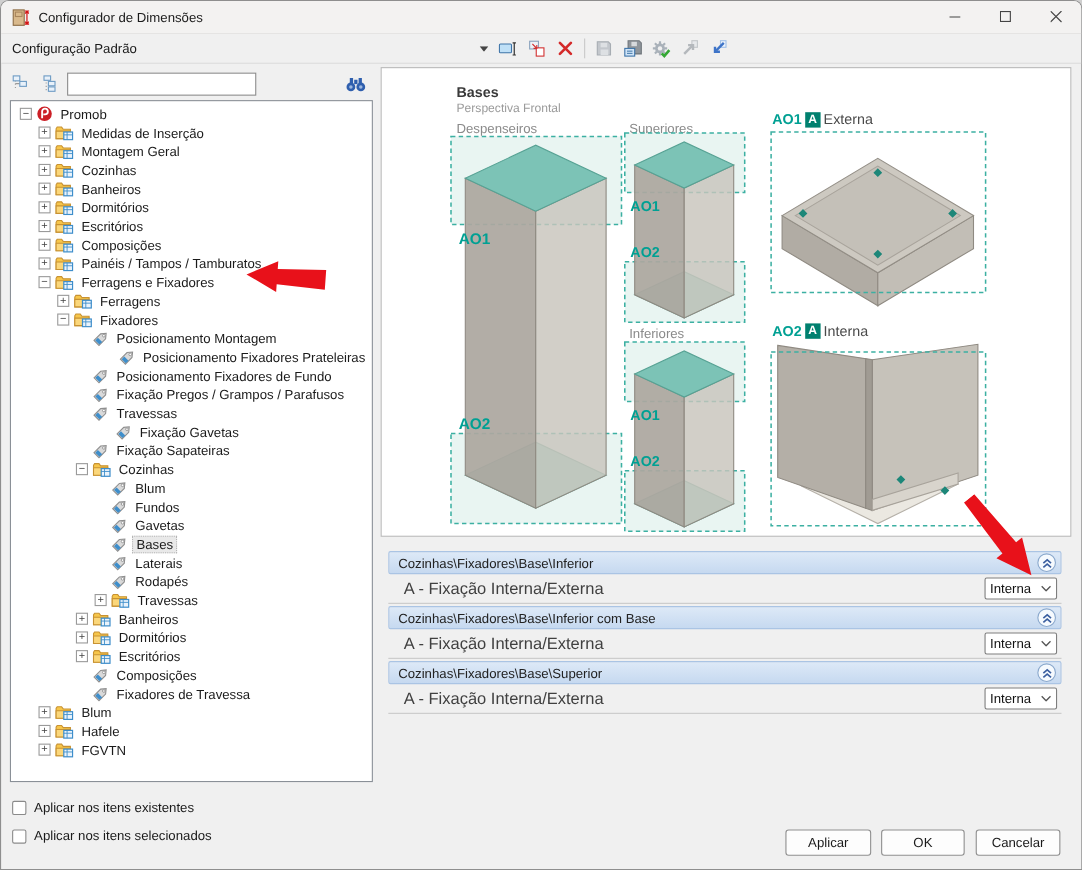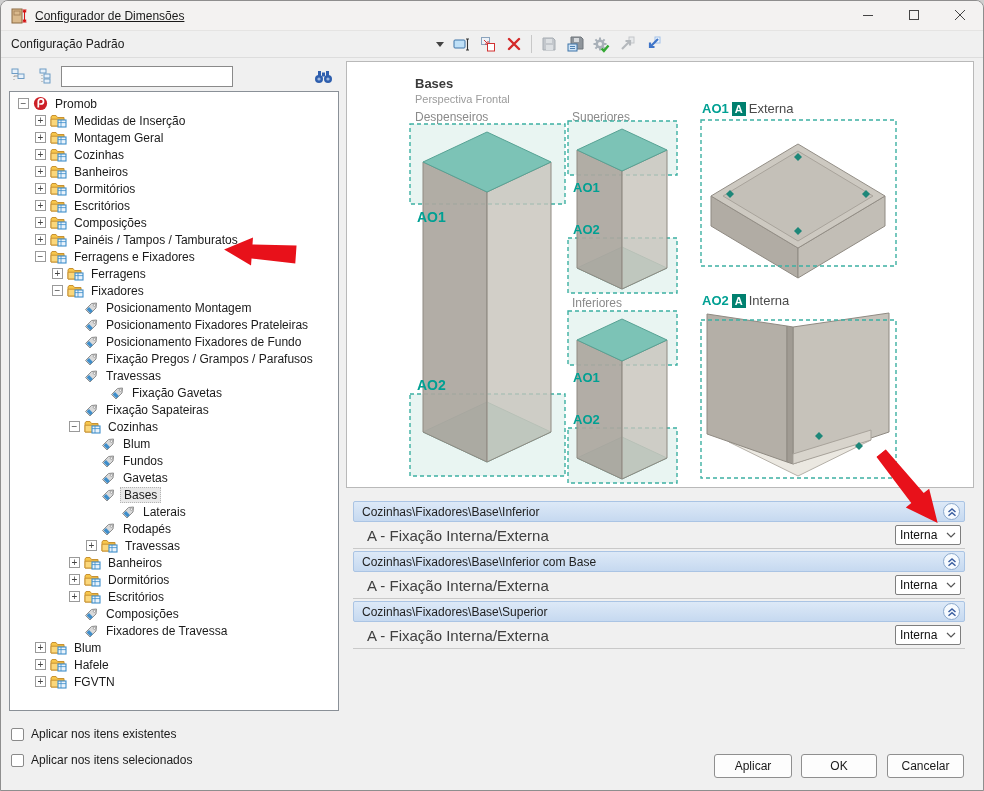--- a/index.html
+++ b/index.html
@@ -2,21 +2,21 @@
 <html><head>
 <meta charset="utf-8">
 <style>
   * { margin:0; padding:0; box-sizing:border-box; }
   body { background:#cfcfcf; font-family:"Liberation Sans", sans-serif; }
   .window{ position:relative; width:984px; height:791px; background:#f0f0f0;
     border:1px solid #8e8e8e; border-radius:8px 8px 0 0; overflow:hidden;
     font-size:12px; color:#1a1a1a;}
   
   .titlebar{ position:absolute; left:0; top:0; width:100%; height:30px;
-    background:#f3f2f1; display:flex; align-items:center; border-bottom:1px solid #e5e4e3;text-decoration:underline;}
+    background:#f3f2f1; display:flex; align-items:center; border-bottom:1px solid #e5e4e3;}
   .titlebar .appicon{ margin:0 8px 0 10px; display:flex; }
   .titlebar .title{ font-size:12px; color:#1b1b1b; }
   .caption-btns{ margin-left:auto; display:flex; height:100%; }
   .cap-btn{ width:46px; height:100%; display:flex; align-items:center; justify-content:center; }
   
   .toolbar{ position:absolute; left:0; top:30px; width:100%; height:27px;
     display:flex; align-items:center; border-bottom:1px solid #dddddd; background:#f0f0f0;}
   .cfg-name{ padding-left:10px; width:430px; color:#1a1a1a; }
   .tb-caret{ width:18px; display:flex; justify-content:center; }
   .tbi{ width:26px; height:22px; display:flex; align-items:center; justify-content:center; border-radius:2px;}
@@ -349,21 +349,21 @@
         <span class="exp noexp"></span>
         <span class="ticon">
           <svg width="15" height="14" viewBox="0 0 15 14">
             <path d="M1.5,8.5 L7.5,2.5 L12.5,2 L12,7 L6,13 Z" fill="#d9d9d9" stroke="#8f8f8f"></path>
             <path d="M2.6,8.5 L5,6.1 L8.9,10 L6.3,12.2 Z" fill="#3e8ecb"></path>
             <circle cx="10.4" cy="4.2" r="1.2" fill="#fff" stroke="#8f8f8f" stroke-width="0.8"></circle>
           </svg>
         </span>
         <span class="tlabel">Posicionamento Montagem</span>
       </div>
-      <div class="trow" style="padding-left: 59px;">
+      <div class="trow" style="padding-left: 59px; margin-left: 24px;">
         <span class="exp noexp"></span>
         <span class="ticon">
           <svg width="15" height="14" viewBox="0 0 15 14">
             <path d="M1.5,8.5 L7.5,2.5 L12.5,2 L12,7 L6,13 Z" fill="#d9d9d9" stroke="#8f8f8f"></path>
             <path d="M2.6,8.5 L5,6.1 L8.9,10 L6.3,12.2 Z" fill="#3e8ecb"></path>
             <circle cx="10.4" cy="4.2" r="1.2" fill="#fff" stroke="#8f8f8f" stroke-width="0.8"></circle>
           </svg>
         </span>
         <span class="tlabel">Posicionamento Fixadores Prateleiras</span>
       </div>
@@ -393,21 +393,21 @@
         <span class="exp noexp"></span>
         <span class="ticon">
           <svg width="15" height="14" viewBox="0 0 15 14">
             <path d="M1.5,8.5 L7.5,2.5 L12.5,2 L12,7 L6,13 Z" fill="#d9d9d9" stroke="#8f8f8f"></path>
             <path d="M2.6,8.5 L5,6.1 L8.9,10 L6.3,12.2 Z" fill="#3e8ecb"></path>
             <circle cx="10.4" cy="4.2" r="1.2" fill="#fff" stroke="#8f8f8f" stroke-width="0.8"></circle>
           </svg>
         </span>
         <span class="tlabel">Travessas</span>
       </div>
-      <div class="trow" style="padding-left: 53px; margin-left: 32px;">
+      <div class="trow" style="padding-left: 80px;">
         <span class="exp noexp"></span>
         <span class="ticon">
           <svg width="15" height="14" viewBox="0 0 15 14">
             <path d="M1.5,8.5 L7.5,2.5 L12.5,2 L12,7 L6,13 Z" fill="#d9d9d9" stroke="#8f8f8f"></path>
             <path d="M2.6,8.5 L5,6.1 L8.9,10 L6.3,12.2 Z" fill="#3e8ecb"></path>
             <circle cx="10.4" cy="4.2" r="1.2" fill="#fff" stroke="#8f8f8f" stroke-width="0.8"></circle>
           </svg>
         </span>
         <span class="tlabel">Fixação Gavetas</span>
       </div>
@@ -471,21 +471,21 @@
         <span class="exp noexp"></span>
         <span class="ticon">
           <svg width="15" height="14" viewBox="0 0 15 14">
             <path d="M1.5,8.5 L7.5,2.5 L12.5,2 L12,7 L6,13 Z" fill="#d9d9d9" stroke="#8f8f8f"></path>
             <path d="M2.6,8.5 L5,6.1 L8.9,10 L6.3,12.2 Z" fill="#3e8ecb"></path>
             <circle cx="10.4" cy="4.2" r="1.2" fill="#fff" stroke="#8f8f8f" stroke-width="0.8"></circle>
           </svg>
         </span>
         <span class="tlabel">Bases</span>
       </div>
-      <div class="trow" style="padding-left: 96px;">
+      <div class="trow" style="padding-left: 76px;">
         <span class="exp noexp"></span>
         <span class="ticon">
           <svg width="15" height="14" viewBox="0 0 15 14">
             <path d="M1.5,8.5 L7.5,2.5 L12.5,2 L12,7 L6,13 Z" fill="#d9d9d9" stroke="#8f8f8f"></path>
             <path d="M2.6,8.5 L5,6.1 L8.9,10 L6.3,12.2 Z" fill="#3e8ecb"></path>
             <circle cx="10.4" cy="4.2" r="1.2" fill="#fff" stroke="#8f8f8f" stroke-width="0.8"></circle>
           </svg>
         </span>
         <span class="tlabel">Laterais</span>
       </div>

